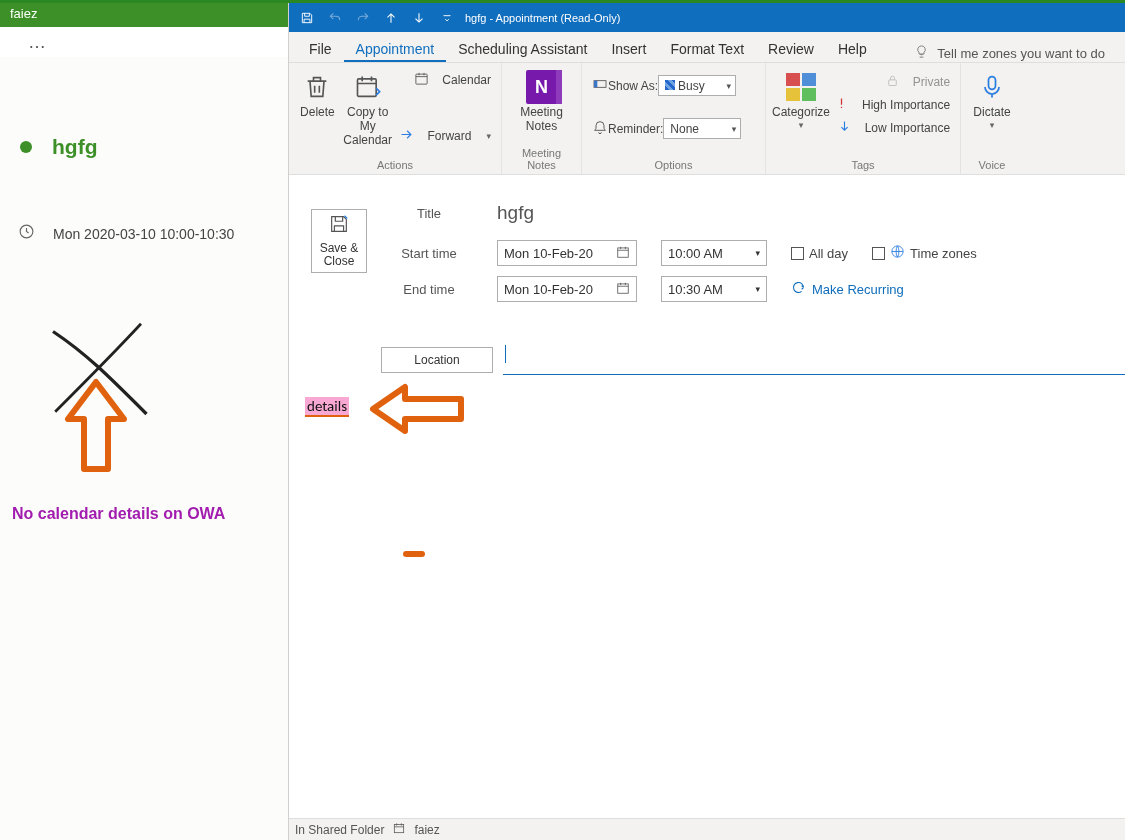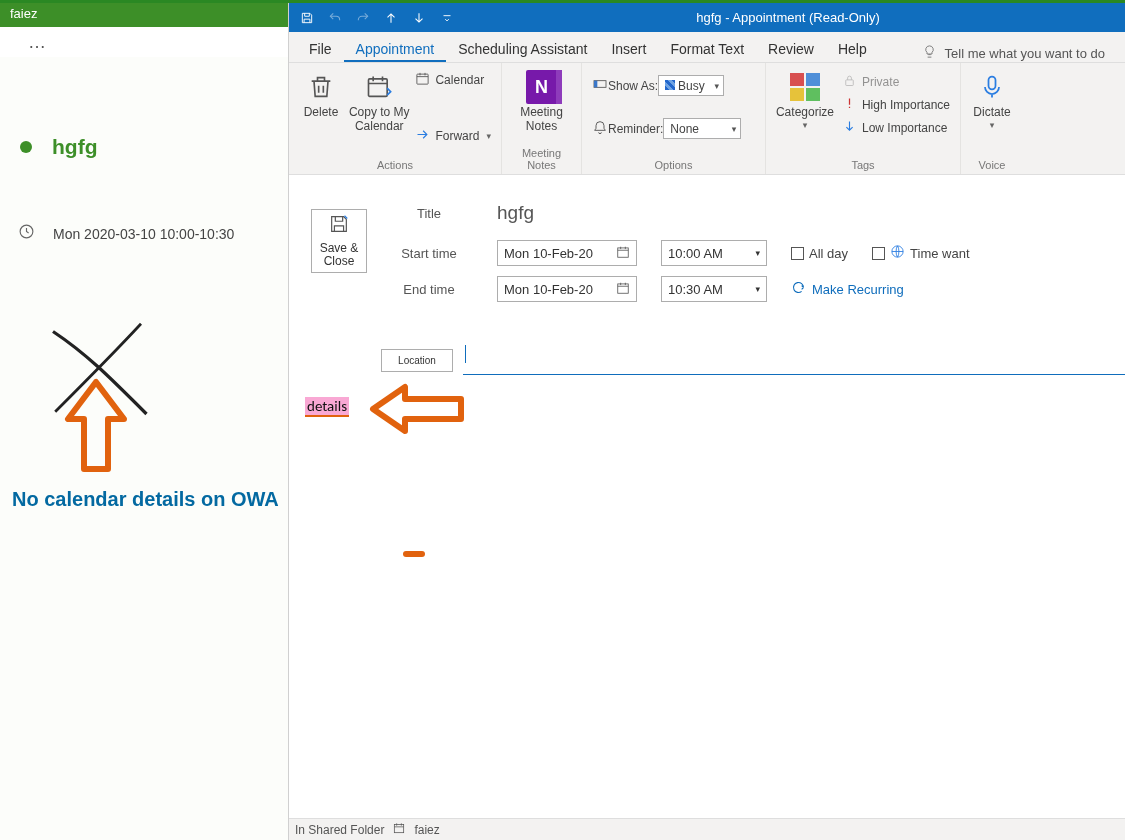--- a/index.html
+++ b/index.html
@@ -14,45 +14,45 @@
   .owa-dot { width: 12px; height: 12px; background: #3d8f28; border-radius: 50%; }
   .owa-title { font-size: 21px; font-weight: 600; color: #3d8f28; }
   .owa-time-row { display: flex; align-items: center; gap: 18px; margin-top: 64px; padding-left: 4px; }
   .owa-time { font-size: 14px; color: #444; }
   .clock-icon svg { width: 17px; height: 17px; }
   .annot { position: absolute; }
   .annot-x { left: 42px; top: 258px; }
   .annot-x svg { width: 110px; height: 110px; }
   .annot-up { left: 56px; top: 320px; }
   .annot-up svg { width: 80px; height: 100px; }
-  .annot-label { left: 12px; top: 427px; color: #0369a1; font-size: 20px; font-weight: 700; line-height: 1.5; }
+  .annot-label { left: 12px; top: 445px; color: #a21caf; font-size: 16px; font-weight: 700; line-height: 1.5; }
 
   
   .outlook { width: 836px; display: flex; flex-direction: column; }
   .titlebar { height: 29px; background: #106ebe; color: #fff; display: flex; align-items: center; font-size: 12px; }
   .qat { display: flex; align-items: center; gap: 4px; padding: 0 6px; }
   .qat .qbtn { width: 24px; height: 24px; display: flex; align-items: center; justify-content: center; }
   .qbtn svg { width: 14px; height: 14px; }
-  .title-text { flex: 1; text-align: center; padding-right: 14px; font-size: 13px; }
+  .title-text { flex: 1; text-align: left; padding-right: 14px; font-size: 11px; }
 
   .ribbon-tabs { height: 31px; background: #f3f2f1; display: flex; align-items: flex-end; padding: 0 8px; border-bottom: 1px solid #dedede; }
   .rtab { padding: 6px 12px 5px; font-size: 14px; color: #333; cursor: pointer; }
   .rtab.active { color: #106ebe; border-bottom: 2px solid #106ebe; padding-bottom: 3px; }
   .tellme { margin-left: auto; display: flex; align-items: center; gap: 8px; color: #555; font-size: 13px; padding-right: 12px; }
   .bulb svg { width: 15px; height: 15px; }
 
   .ribbon { height: 112px; background: #f3f2f1; display: flex; border-bottom: 1px solid #dedede; }
   .rgroup { border-right: 1px solid #e4e3e1; display: flex; flex-direction: column; justify-content: space-between; padding: 4px 6px 0; }
   .rgroup-body { flex: 1; display: flex; align-items: flex-start; }
   .rgroup-label { text-align: center; font-size: 11px; color: #777; padding: 2px 0 3px; }
   .bigbtn { display: flex; flex-direction: column; align-items: center; justify-content: flex-start; width: 55px; padding-top: 4px; font-size: 12px; color: #444; text-align: center; line-height: 1.15; cursor: pointer; }
   .bigbtn .icn { width: 32px; height: 32px; display:flex; align-items:center; justify-content:center; margin-bottom:3px;}
   .bigbtn .icn svg { width: 28px; height: 28px; }
   .smallstack { display: flex; flex-direction: column; gap: 5px; padding: 4px 4px 0; font-size: 12px; color: #444; }
-  .smallbtn { display: flex; align-items: center; gap: 5px; cursor: pointer; white-space: nowrap; }
+  .smallbtn { display: flex; align-items: center; gap: 13px; cursor: pointer; white-space: nowrap; justify-content: flex-end; }
   .smallbtn svg { width: 15px; height: 15px; }
   .smallbtn .dd { margin-left: 2px; font-size: 9px; color: #666;}
   .optrow { display:flex; align-items:center; font-size:12px; color:#444; padding:2px 0;}
   .optrow svg { width:16px;height:16px;}
   .optselect { border:1px solid #adadad;height:21px;font-size:12px;background:#fff;display:flex;align-items:center;justify-content:space-between;padding:0 4px 0 6px; }
   .optselect .caret { font-size:9px;color:#555;}
   .busybox { width:10px;height:10px;background:repeating-linear-gradient(45deg,#2266cc 0 3px,#6fa3e2 3px 6px); display:inline-block; margin-right:3px;}
 
   
   .form-wrap { flex: 1; display: flex; position: relative; padding: 16px 0 0 16px; background:#fff; flex-direction: column;}
@@ -63,21 +63,21 @@
   .field-line { display:flex; align-items:center; min-height:36px; gap:24px; }
   .flabel { width:88px; text-align:center; font-size:13px; color:#555;}
   .ftitle { font-size:19px; color:#555; border:none; outline:none; width:480px; }
   .time-input { display:flex; align-items:center; border:1px solid #adadad; height:26px; font-size:13px; color:#333; padding:8px 6px; background:#fff; }
   .time-input.date { width:140px; justify-content:space-between;}
   .time-input.time { width:106px; justify-content:space-between;}
   .chk { display:flex; align-items:center; gap:5px; font-size:13px; color:#444;}
   .chk .box { width:13px;height:13px;border:1px solid #555;}
   .recur { display:flex; align-items:center; gap:6px; font-size:13px; color:#0f6dbc; cursor:pointer;}
   .loc-row { display:flex; align-items:center; margin-top: 38px; margin-left: 76px;}
-  .loc-btn { border:1px solid #adadad; padding:5px 14px; font-size:10px; color:#333; cursor:pointer; width:72px; text-align:center;}
+  .loc-btn { border:1px solid #adadad; padding:5px 14px; font-size:12px; color:#333; cursor:pointer; width:112px; text-align:center;}
   .loc-input { flex:1; height:30px; border:none; border-bottom:1px solid #0f6dbc; margin-left:10px; outline:none; font-size:13px; padding:0 2px;}
   .loc-cursor { width:1px; height:18px; background:#0f6dbc; animation:blink 1s infinite; display:inline-block; vertical-align:middle;}
   @keyframes blink { 50% { opacity:0; } }
 
   .body-area { margin-top: 18px; position: relative; flex:1;}
   .details-hl { position:absolute; left:0; top:4px; background:#f9a8d4; font-size:15px; color:#111; padding:0 2px; border-bottom:2px solid #e1620e; font-family: Calibri, sans-serif;}
   .annot-left { position:absolute; left:62px; top:-14px; }
   .annot-left svg { width:100px; height:60px;}
   .annot-body-label { position:absolute; left:35px; top:128px; font-size:22px; color:#e1620e; font-weight:700;}
   .annot-squiggle { position:absolute; left:98px; top:158px; width:22px; height:6px; background:#e1620e; border-radius:3px;}
@@ -182,21 +182,21 @@
     <div class="rtab active">Appointment</div>
     <div class="rtab">Scheduling Assistant</div>
     <div class="rtab">Insert</div>
     <div class="rtab">Format Text</div>
     <div class="rtab">Review</div>
     <div class="rtab">Help</div>
     <div class="tellme">
       <span class="bulb"><svg viewBox="0 0 24 24" fill="none" stroke="#777" stroke-width="1.5">
             <path d="M9 21h6M10 17h4M12 3a6 6 0 00-4 10.5V16h8v-2.5A6 6 0 0012 3z"></path>
           </svg></span>
-      <span>Tell me what you want to do</span>
+      <span>Tell me zones you want to do</span>
     </div>
   </div>
 
   <div class="ribbon">
 
     <div class="rgroup" style="width:213px">
       <div class="rgroup-body">
         <div class="bigbtn">
           <span class="icn">
               <svg viewBox="0 0 24 24" fill="none" stroke="#555" stroke-width="1.4">
@@ -250,21 +250,21 @@
 
     <div class="rgroup" style="width:184px">
       <div class="rgroup-body">
           <div style="padding:6px 4px 0; width:100%;">
         <div class="optrow">
           <span><svg viewBox="0 0 24 24">
                   <rect x="3" y="7" width="18" height="10" fill="none" stroke="#555" stroke-width="1.3"></rect>
                   <rect x="3" y="7" width="5" height="10" fill="#3a77c9"></rect>
                 </svg></span>
           <span>Show As:</span>
-          <div class="optselect" style="width:66px">
+          <div class="optselect" style="width:78px">
                 <span><span class="busybox"></span><span>Busy</span></span>
                 <span class="caret">▾</span>
               </div>
         </div>
         <div style="height:18px"></div>
         <div class="optrow">
           <span><svg viewBox="0 0 24 24" fill="none" stroke="#555" stroke-width="1.4">
                   <path d="M12 4a6 6 0 00-6 6v4l-2 3h16l-2-3v-4a6 6 0 00-6-6zM10 20a2 2 0 004 0"></path>
                 </svg></span>
           <span>Reminder:</span>
@@ -365,21 +365,21 @@
           <div class="chk">
               <span class="box"></span>
               <span>All day</span>
             </div>
           <div class="chk">
               <span class="box"></span>
               <span><svg width="15" height="15" viewBox="0 0 24 24" fill="none" stroke="#2a7de1" stroke-width="1.4">
                   <circle cx="12" cy="12" r="9"></circle>
                   <path d="M3 12h18M12 3c3 3 3 15 0 18M12 3c-3 3-3 15 0 18"></path>
                 </svg></span>
-              <span>Time want</span>
+              <span>Time zones</span>
             </div>
         </div>
         <div class="field-line">
           <div class="flabel">End time</div>
           <div class="time-input date">
               <span>Mon 10-Feb-20</span>
               <span><svg width="14" height="14" viewBox="0 0 24 24" fill="none" stroke="#555" stroke-width="1.4">
                   <rect x="3" y="5" width="18" height="16"></rect>
                   <path d="M3 9h18M8 3v4M16 3v4"></path>
                 </svg></span>

